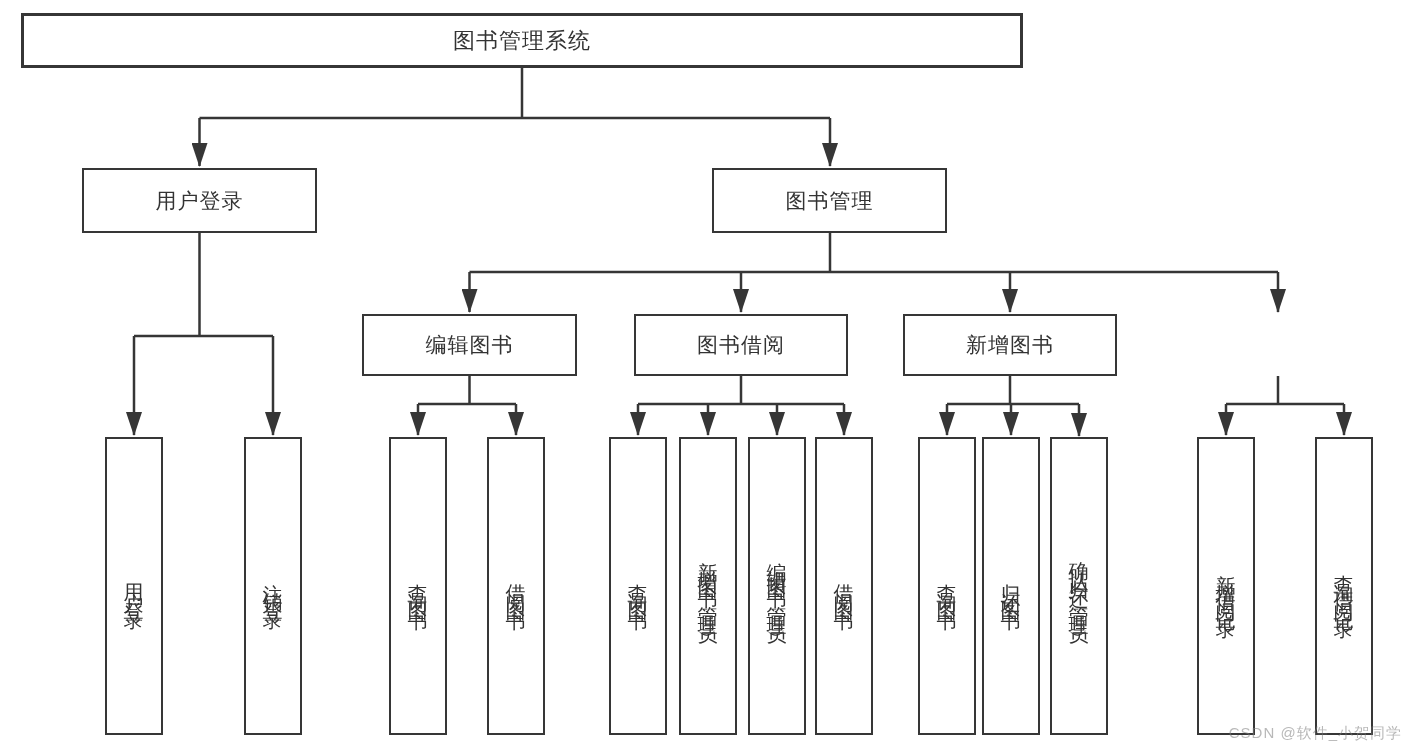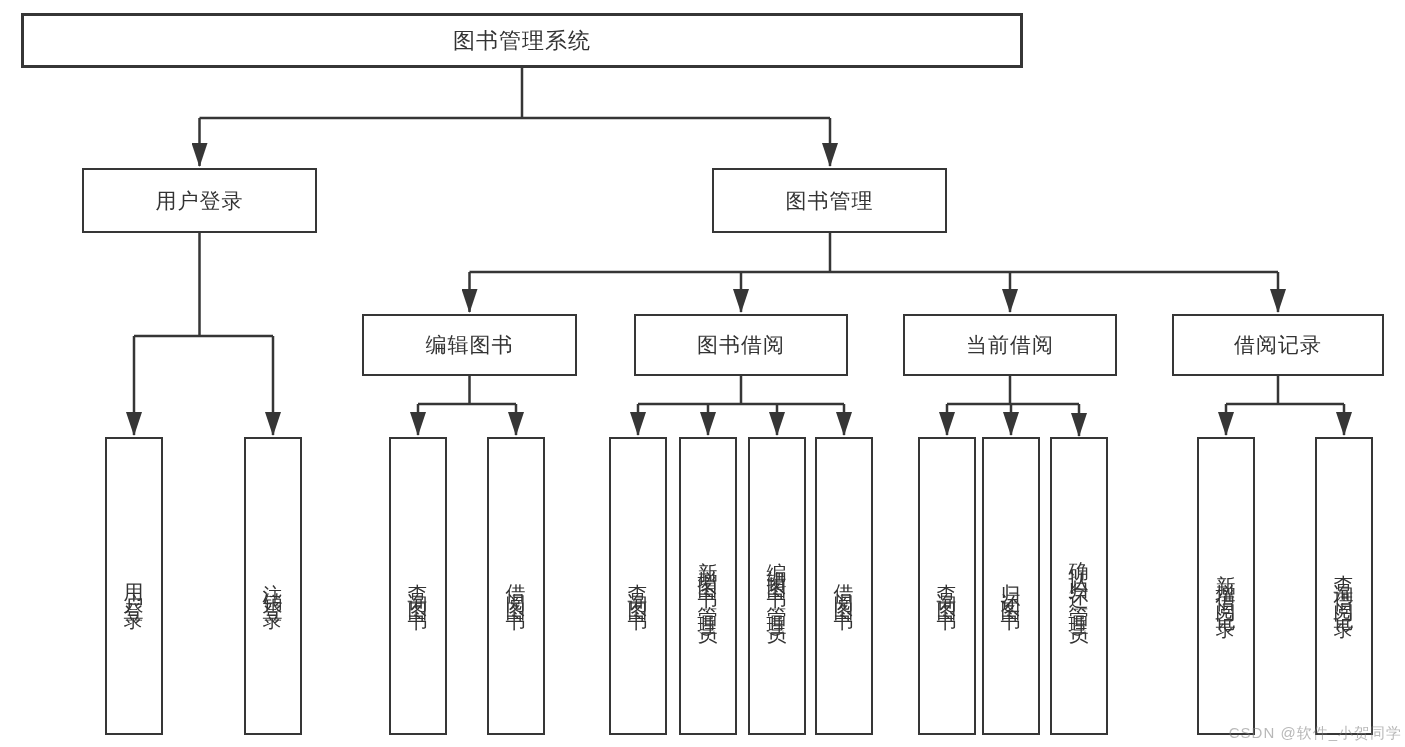--- a/index.html
+++ b/index.html
@@ -108,22 +108,21 @@
     </g>
   </svg>
 
   <div class="box root">图书管理系统</div>
 
   <div class="box lvl" style="left:82px; top:168px; width:235px;">用户登录</div>
   <div class="box lvl" style="left:712px; top:168px; width:235px;">图书管理</div>
 
   <div class="box lvl3" style="left:362px; width:215px;">编辑图书</div>
   <div class="box lvl3" style="left:634px; width:214px;">图书借阅</div>
-  <div class="box lvl3" style="left:903px; width:214px;">当前借阅</div>
-  <div class="box lvl3" style="left:1172px; width:212px;">借阅记录</div>
+  <div class="box lvl3" style="left:903px; width:214px;">新增图书</div>
 
   <div class="box leaf" style="left:105px;">用户登录</div>
   <div class="box leaf" style="left:244px;">注销登录</div>
 
   <div class="box leaf" style="left:389px;">查询图书</div>
   <div class="box leaf" style="left:487px;">借阅图书</div>
 
   <div class="box leaf" style="left:609px;">查询图书</div>
   <div class="box leaf" style="left:679px;">新增图书（管理员）</div>
   <div class="box leaf" style="left:748px;">编辑图书（管理员）</div>

